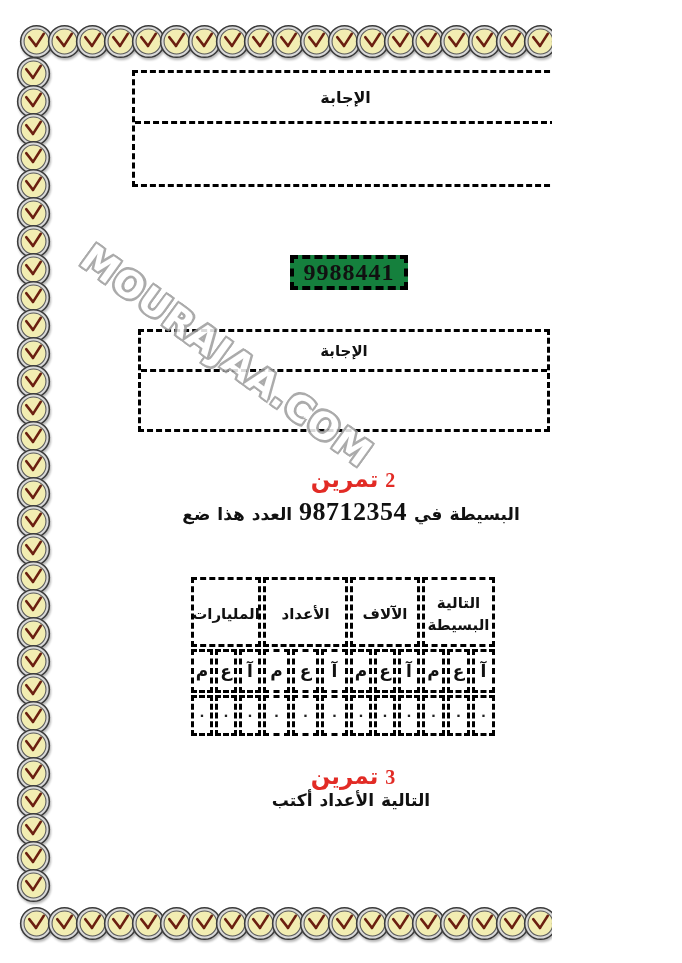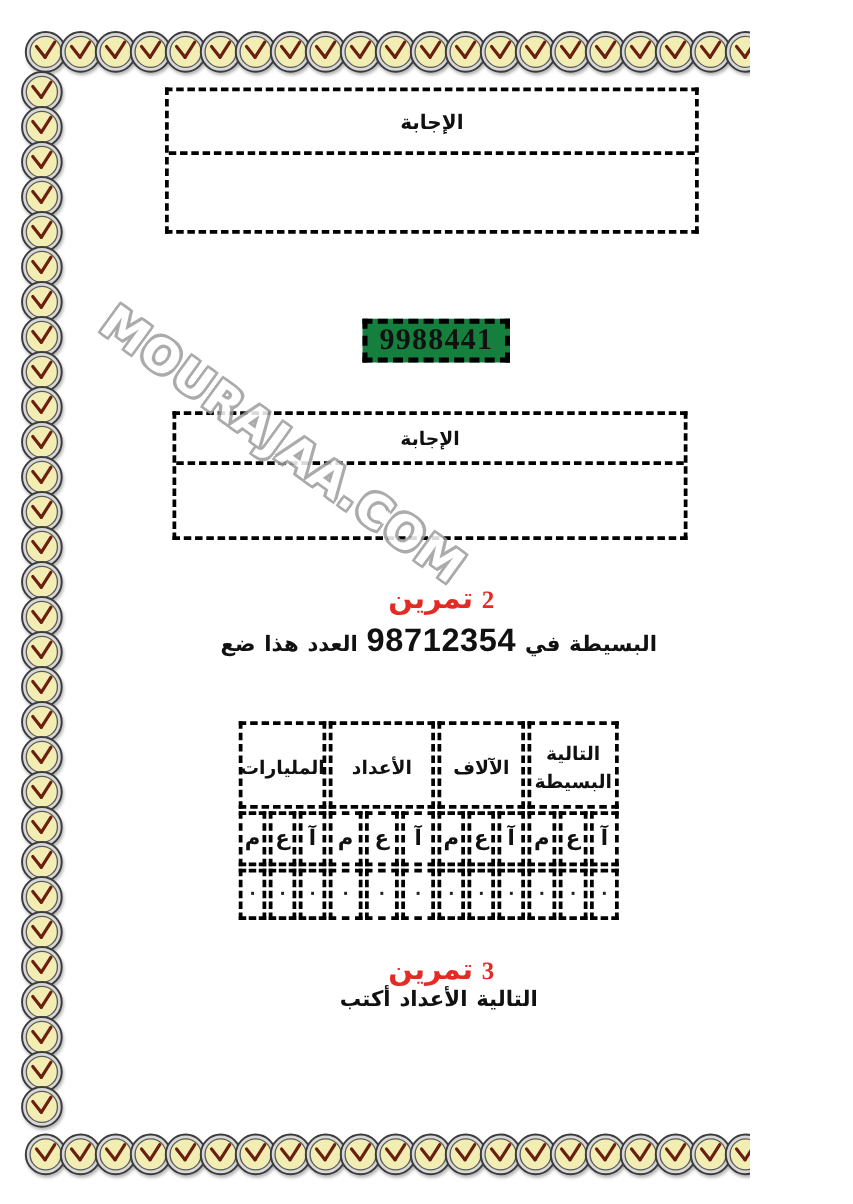--- a/index.html
+++ b/index.html
@@ -1,17 +1,17 @@
 <!DOCTYPE html>
 <html lang="ar"><head>
 <meta charset="utf-8">
 <style>
   html,body{margin:0;padding:0;background:#fff;}
   .page{position:relative;width:552px;height:963px;background:#ffffff;overflow:hidden;
-        font-family:"DejaVu Sans",sans-serif;color:#111;padding-left:48px;}
+        font-family:"DejaVu Sans",sans-serif;color:#111;}
   
   .clock-row,.clock-col{position:absolute;display:flex;z-index:2;}
   .clock-row{flex-direction:row;}
   .clock-col{flex-direction:column;}
   .clock-row .clock{margin-right:-7px;}
   .clock-col .clock{margin-bottom:-7px;}
   .clock{width:35px;height:35px;flex:0 0 auto;
          filter:drop-shadow(1px 2px 1.2px rgba(90,90,90,.45));}
   .clocks-top{left:19px;top:24px;}
   .clocks-bottom{left:19px;top:906px;}
@@ -44,21 +44,21 @@
   .ex-title{position:absolute;left:0;width:682px;display:flex;justify-content:center;
             gap:7px;direction:ltr;align-items:baseline;font-weight:bold;
             transform:translateX(12px);}
   .ex-title .w{font-size:23px;}
   .ex-title .n{font-family:"Liberation Serif",serif;font-size:20px;}
   .ex2-title{top:466px;}
   .ex3-title{top:763px;}
   .instr{position:absolute;left:0;width:682px;display:flex;justify-content:center;gap:7px;
          direction:ltr;align-items:baseline;font-weight:bold;font-size:17px;
          transform:translateX(10px);}
-  .instr .num{font-family:Liberation Sans, sans-serif;font-size:26px;letter-spacing:.5px;}
+  .instr .num{font-family:Liberation Serif, serif;font-size:26px;letter-spacing:.5px;}
   .instr2{top:497px;}
   .instr3{top:790px;font-size:17px;}
   
   .pv-table{position:absolute;left:191px;top:577px;display:grid;gap:2px;
             grid-template-columns:22px 22px 22px 27px 27px 27px 22px 22px 22px 23px 23px 23px;
             grid-template-rows:70px 44px 41px;direction:ltr;}
   .pv-table>div{border:3px dashed #000;box-sizing:border-box;background:#fff;
                 display:flex;align-items:center;justify-content:center;}
   .pv-head{grid-column:span 3;flex-direction:column;justify-content:center;
            padding-top:5px;font-weight:bold;font-size:15px;line-height:1.45;}

